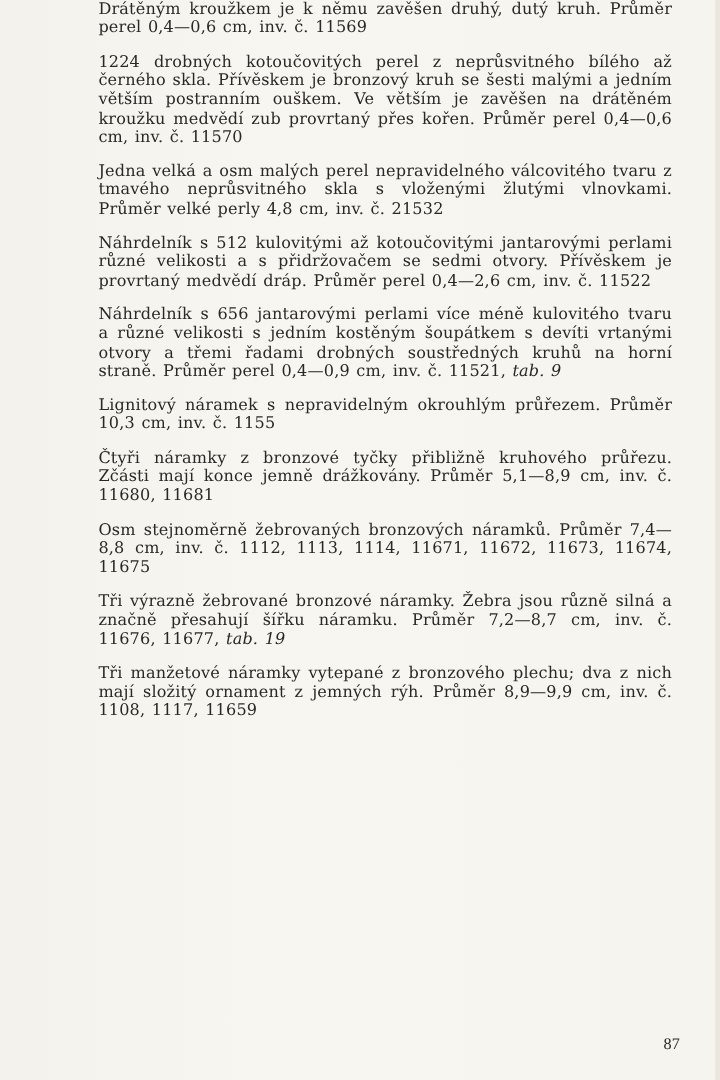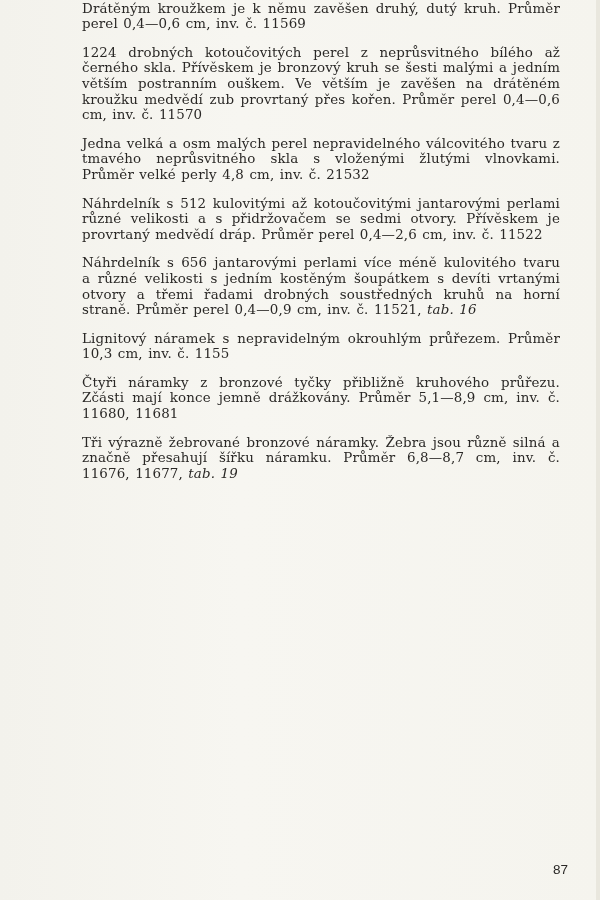--- a/index.html
+++ b/index.html
@@ -53,21 +53,21 @@
       font-style: italic;
     }
     .partial-top {
       margin-bottom: 13px;
     }
     .page-number {
       position: absolute;
       left: 553px;
       top: 862px;
       font-size: 13.5px;
-      font-family: Liberation Sans, sans-serif;
+      font-family: Liberation Serif, serif;
       color: #2a2826;
     }
   </style>
 </head>
 <body>
 
 <div class="page">
   <div class="right-edge"></div>
 
   <div class="content">
@@ -77,27 +77,33 @@
     <p class="entry">
       <span class="text">1224 drobných kotoučovitých perel z neprůsvitného bílého až černého skla. Přívěskem je bronzový kruh se šesti malými a jedním větším postranním ouškem. Ve větším je zavěšen na drátěném kroužku medvědí zub provrtaný přes kořen. Průměr perel 0,4—0,6 cm, inv. č. 11570</span>
     </p>
     <p class="entry">
       <span class="text">Jedna velká a osm malých perel nepravidelného válcovitého tvaru z tmavého neprůsvitného skla s vloženými žlutými vlnovkami. Průměr velké perly 4,8 cm, inv. č. 21532</span>
     </p>
     <p class="entry">
       <span class="text">Náhrdelník s 512 kulovitými až kotoučovitými jantarovými perlami různé velikosti a s přidržovačem se sedmi otvory. Přívěskem je provrtaný medvědí dráp. Průměr perel 0,4—2,6 cm, inv. č. 11522</span>
     </p>
     <p class="entry">
-      <span class="text">Náhrdelník s 656 jantarovými perlami více méně kulovitého tvaru a různé velikosti s jedním kostěným šoupátkem s devíti vrtanými otvory a třemi řadami drobných soustředných kruhů na horní straně. Průměr perel 0,4—0,9 cm, inv. č. 11521, </span><span class="ref">tab. 16</span>
+      <span class="text">Náhrdelník s 656 jantarovými perlami více méně kulovitého tvaru a různé velikosti s jedním kostěným šoupátkem s devíti vrtanými otvory a třemi řadami drobných soustředných kruhů na horní straně. Průměr perel 0,4—0,9 cm, inv. č. 11521, </span><span class="ref">tab. 9</span>
     </p>
     <p class="entry">
       <span class="text">Lignitový náramek s nepravidelným okrouhlým průřezem. Průměr 10,3 cm, inv. č. 1155</span>
     </p>
     <p class="entry">
       <span class="text">Čtyři náramky z bronzové tyčky přibližně kruhového průřezu. Zčásti mají konce jemně drážkovány. Průměr 5,1—8,9 cm, inv. č. 11680, 11681</span>
     </p>
     <p class="entry">
-      <span class="text">Tři výrazně žebrované bronzové náramky. Žebra jsou různě silná a značně přesahují šířku náramku. Průměr 6,8—8,7 cm, inv. č. 11676, 11677, </span><span class="ref">tab. 19</span>
+      <span class="text">Osm stejnoměrně žebrovaných bronzových náramků. Průměr 7,4—8,8 cm, inv. č. 1112, 1113, 1114, 11671, 11672, 11673, 11674, 11675</span>
+    </p>
+    <p class="entry">
+      <span class="text">Tři výrazně žebrované bronzové náramky. Žebra jsou různě silná a značně přesahují šířku náramku. Průměr 7,2—8,7 cm, inv. č. 11676, 11677, </span><span class="ref">tab. 19</span>
+    </p>
+    <p class="entry">
+      <span class="text">Tři manžetové náramky vytepané z bronzového plechu; dva z nich mají složitý ornament z jemných rýh. Průměr 8,9—9,9 cm, inv. č. 1108, 1117, 11659</span>
     </p>
   </div>
 
   <div class="page-number">87</div>
 </div>
 
 </body></html>

